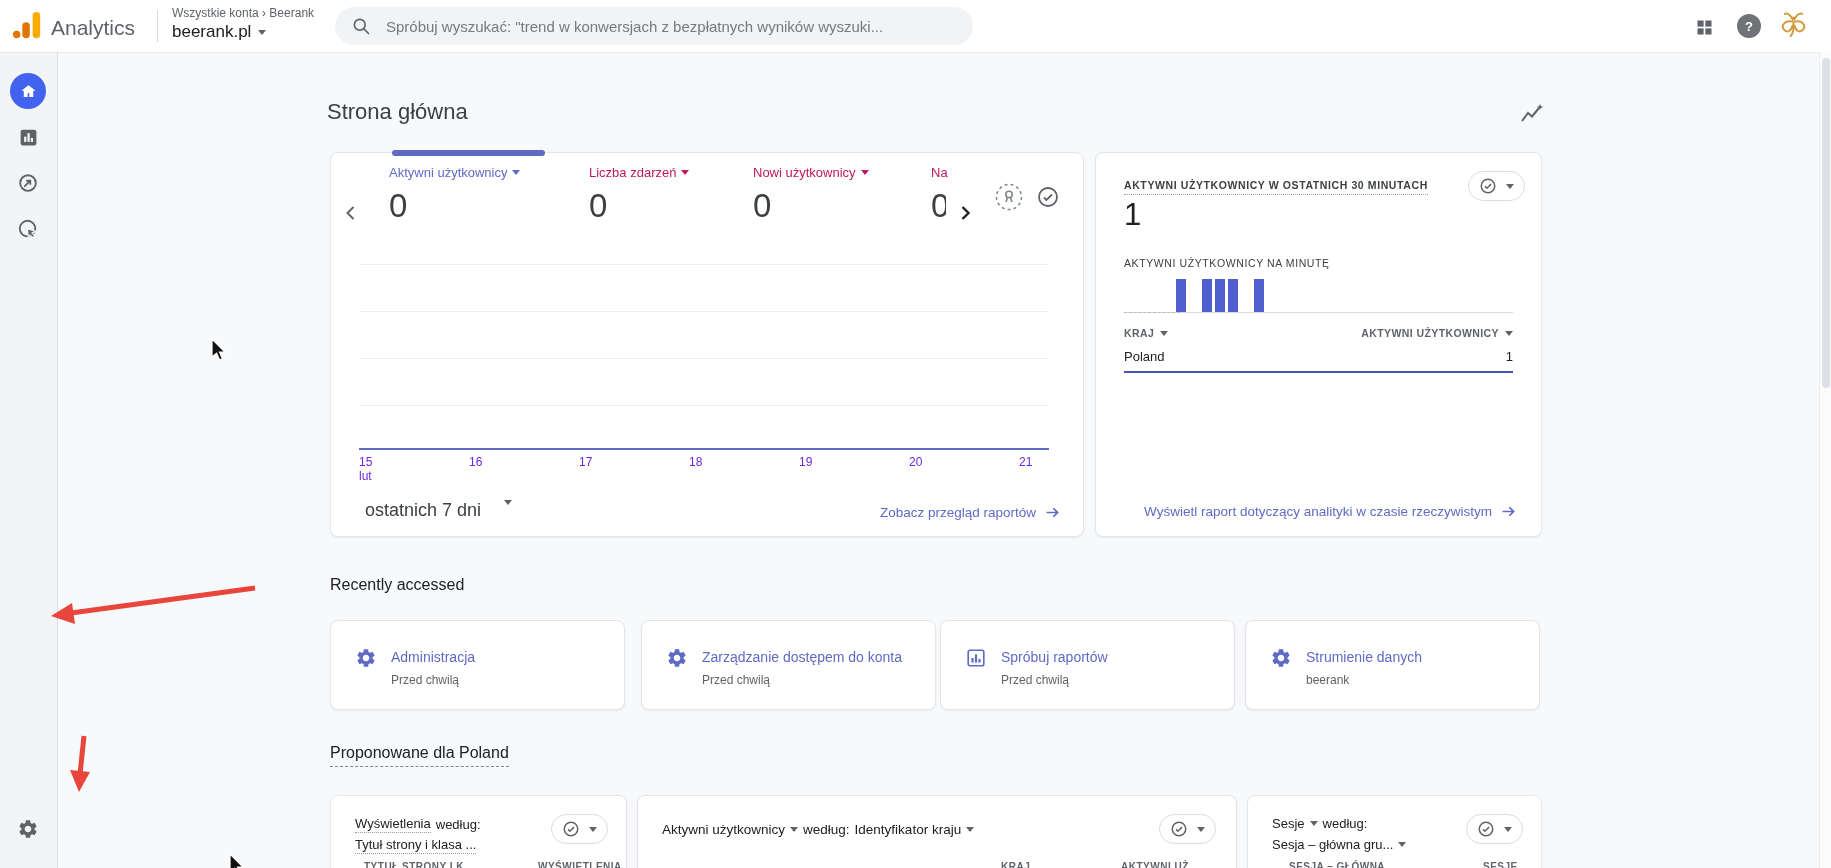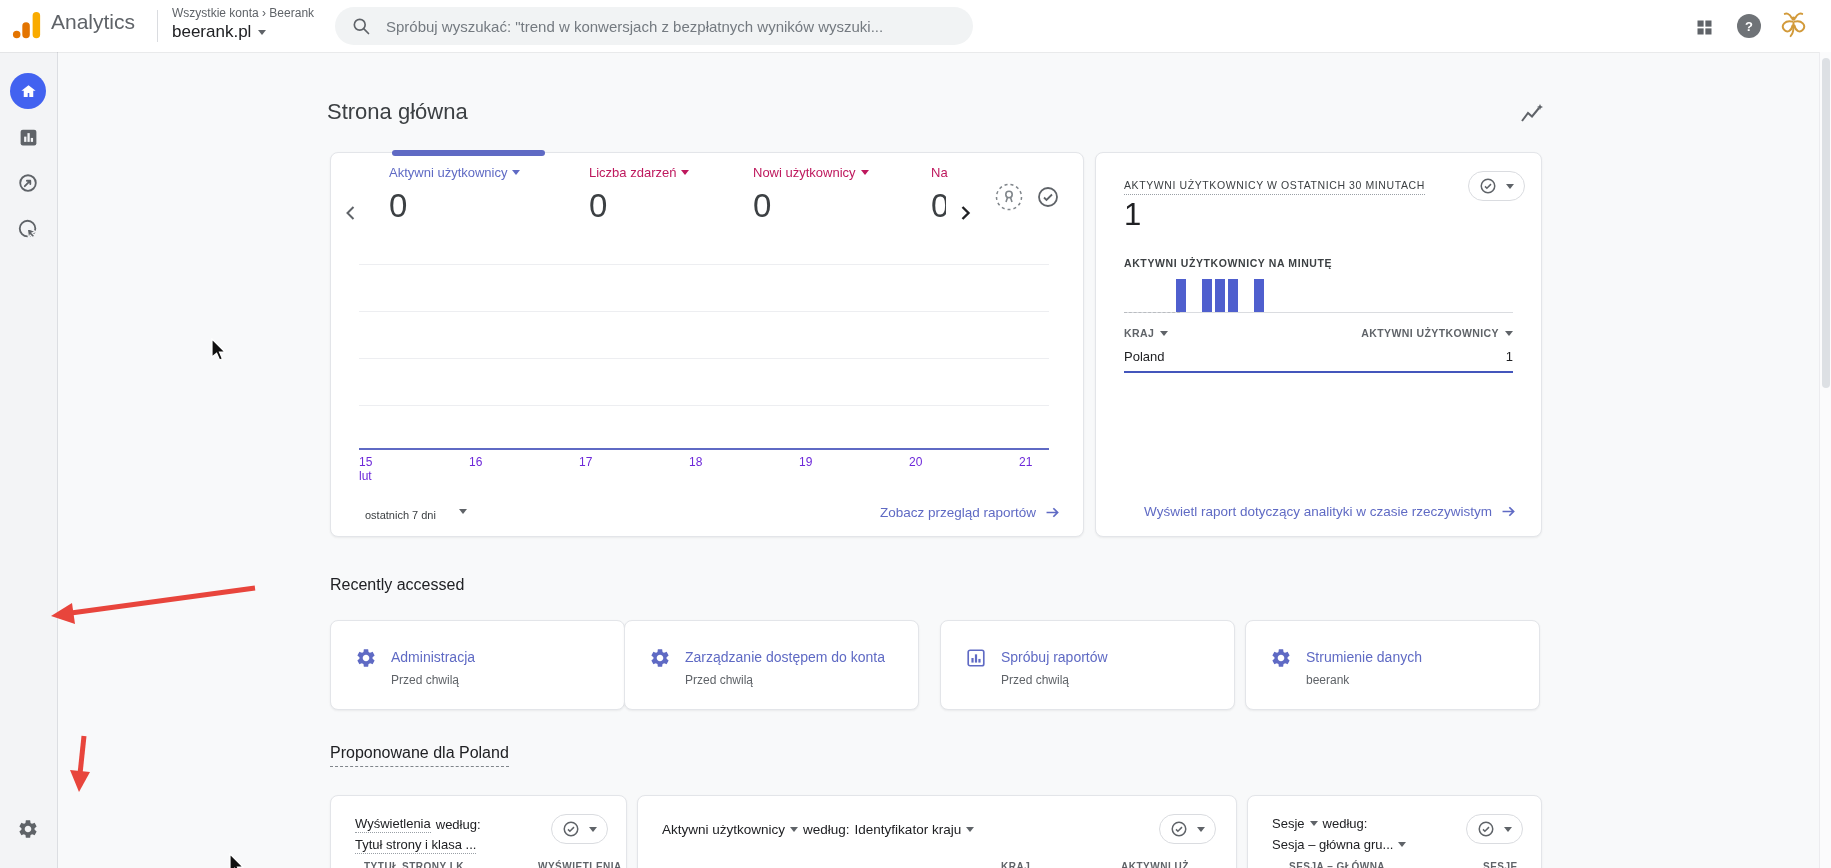--- a/index.html
+++ b/index.html
@@ -5,21 +5,21 @@
   html,body{margin:0;padding:0}
   .screen{position:relative;width:1831px;height:868px;overflow:hidden;
     background:#f8f9fa;font-family:"Liberation Sans","DejaVu Sans",sans-serif;
     --accent:#5F6AC4;--bar-blue:#4F5FCE;--tbl-underline:#4456BC;--home-blue:#4262F0;
     color:#202124}
   .abs{position:absolute}
   svg{display:block}
   
   .header{position:absolute;left:0;top:0;width:100%;height:52px;background:#fff;
     box-shadow:0 1px 0 rgba(0,0,0,.06);z-index:6}
-  .logo{position:absolute;left:12px;top:10px;display:flex;align-items:flex-start;gap:9px;cursor:pointer}
+  .logo{position:absolute;left:12px;top:10px;display:flex;align-items:flex-end;gap:9px;cursor:pointer}
   .logo-text{font-size:21px;color:#5f6368}
   .hdr-divider{position:absolute;left:157px;top:10px;width:1px;height:32px;background:#dadce0}
   .prop{position:absolute;left:172px;top:6px;cursor:pointer}
   .crumb{font-size:12px;color:#5f6368;white-space:nowrap}
   .prop-row{display:flex;align-items:center;gap:7px;font-size:17px;color:#202124;margin-top:2px}
   .search{position:absolute;left:335px;top:7px;width:606px;height:38px;border-radius:19px;
     background:#f1f3f4;display:flex;align-items:center;padding:0 16px;gap:13px}
   .search input{flex:1;border:0;background:transparent;outline:none;font-size:15px;
     font-family:inherit;color:#5f6368}
   .search input::placeholder{color:#747a80;opacity:1}
@@ -52,31 +52,31 @@
   .metric-label.sel{color:var(--accent)}
   .metric-value{font-size:33px;font-weight:300;color:#3c4043;margin-top:7px}
   .clip-w{overflow:hidden}
   .caret{display:inline-block;width:0;height:0;border-left:4px solid transparent;
     border-right:4px solid transparent;border-top:5px solid currentColor}
   .plot{position:absolute;left:28px;top:95px;width:690px;height:200px;
     border-bottom:2px solid var(--accent)}
   .gridline{position:absolute;left:0;right:0;height:1px;background:#edeef1}
   .xtick{position:absolute;top:302px;font-size:12px;color:#6d28d9;line-height:14px}
   .ov-footer-range{position:absolute;left:34px;bottom:15px;display:flex;
-    gap:23px;font-size:11px;color:#3c4043;cursor:pointer}
+    gap:23px;font-size:18px;color:#3c4043;cursor:pointer}
   .link{display:flex;align-items:center;gap:8px;font-size:13.5px;color:var(--accent);
     font-weight:500;cursor:pointer}
   
   .realtime-card{left:1095px;top:152px;width:445px;height:383px}
-  .rt-title{position:absolute;left:28px;top:26px;font-size:10.5px;font-weight:400;
+  .rt-title{position:absolute;left:28px;top:26px;font-size:10.5px;font-weight:700;
     letter-spacing:.6px;color:#3c4043;border-bottom:1px dotted #9aa0a6;padding-bottom:3px}
   .pill{position:absolute;height:28px;border:1px solid #dadce0;border-radius:16px;background:#fff;
     display:flex;align-items:center;padding:0 10px;gap:9px;color:#5f6368;cursor:pointer}
   .rt-value{position:absolute;left:28px;top:44px;font-size:31px;color:#202124}
-  .rt-sub{position:absolute;left:28px;top:104px;font-size:10.5px;font-weight:700;
+  .rt-sub{position:absolute;left:28px;top:104px;font-size:10.5px;font-weight:400;
     letter-spacing:.6px;color:#3c4043}
   .rt-chart{position:absolute;left:28px;top:126px;width:389px;height:33px;
     border-bottom:1px solid #dadce0}
   .rt-chart::before{content:"";position:absolute;left:0;bottom:-1px;width:56px;
     border-bottom:1px dashed #b9bcc0}
   .rt-bar{position:absolute;bottom:0;width:10px;height:100%;background:var(--bar-blue)}
   .rt-thead{position:absolute;left:28px;right:28px;top:174px;display:flex;
     justify-content:space-between;font-size:10.5px;font-weight:700;letter-spacing:.4px;
     color:#5f6368}
   .rt-th{display:flex;align-items:center;gap:6px;cursor:pointer}
@@ -349,21 +349,21 @@
   <div class="card recent-card" style="left:330px">
     <span class="rc-icon">
       <svg width="22" height="22" viewBox="0 0 24 24" fill="#5F6AC4">
           <path d="M19.14 12.94c.04-.3.06-.61.06-.94 0-.32-.02-.64-.07-.94l2.03-1.58c.18-.14.23-.41.12-.61l-1.92-3.32c-.12-.22-.37-.29-.59-.22l-2.39.96c-.5-.38-1.03-.7-1.62-.94l-.36-2.54c-.04-.24-.24-.41-.48-.41h-3.84c-.24 0-.43.17-.47.41l-.36 2.54c-.59.24-1.13.57-1.62.94l-2.39-.96c-.22-.08-.47 0-.59.22L2.74 8.87c-.12.21-.08.47.12.61l2.03 1.58c-.05.3-.09.63-.09.94s.02.64.07.94l-2.03 1.58c-.18.14-.23.41-.12.61l1.92 3.32c.12.22.37.29.59.22l2.39-.96c.5.38 1.03.7 1.62.94l.36 2.54c.05.24.24.41.48.41h3.84c.24 0 .44-.17.47-.41l.36-2.54c.59-.24 1.13-.56 1.62-.94l2.39.96c.22.08.47 0 .59-.22l1.92-3.32c.12-.22.07-.47-.12-.61l-2.01-1.58zM12 15.6c-1.98 0-3.6-1.62-3.6-3.6s1.62-3.6 3.6-3.6 3.6 1.62 3.6 3.6-1.62 3.6-3.6 3.6z"></path>
         </svg>
     </span>
     <span class="rc-title">Administracja</span>
     <span class="rc-sub">Przed chwilą</span>
   </div>
 
-  <div class="card recent-card" style="left:624px">
+  <div class="card recent-card" style="left:641px">
     <span class="rc-icon">
       <svg width="22" height="22" viewBox="0 0 24 24" fill="#5F6AC4">
           <path d="M19.14 12.94c.04-.3.06-.61.06-.94 0-.32-.02-.64-.07-.94l2.03-1.58c.18-.14.23-.41.12-.61l-1.92-3.32c-.12-.22-.37-.29-.59-.22l-2.39.96c-.5-.38-1.03-.7-1.62-.94l-.36-2.54c-.04-.24-.24-.41-.48-.41h-3.84c-.24 0-.43.17-.47.41l-.36 2.54c-.59.24-1.13.57-1.62.94l-2.39-.96c-.22-.08-.47 0-.59.22L2.74 8.87c-.12.21-.08.47.12.61l2.03 1.58c-.05.3-.09.63-.09.94s.02.64.07.94l-2.03 1.58c-.18.14-.23.41-.12.61l1.92 3.32c.12.22.37.29.59.22l2.39-.96c.5.38 1.03.7 1.62.94l.36 2.54c.05.24.24.41.48.41h3.84c.24 0 .44-.17.47-.41l.36-2.54c.59-.24 1.13-.56 1.62-.94l2.39.96c.22.08.47 0 .59-.22l1.92-3.32c.12-.22.07-.47-.12-.61l-2.01-1.58zM12 15.6c-1.98 0-3.6-1.62-3.6-3.6s1.62-3.6 3.6-3.6 3.6 1.62 3.6 3.6-1.62 3.6-3.6 3.6z"></path>
         </svg>
     </span>
     <span class="rc-title">Zarządzanie dostępem do konta</span>
     <span class="rc-sub">Przed chwilą</span>
   </div>
 
   <div class="card recent-card" style="left:940px">

